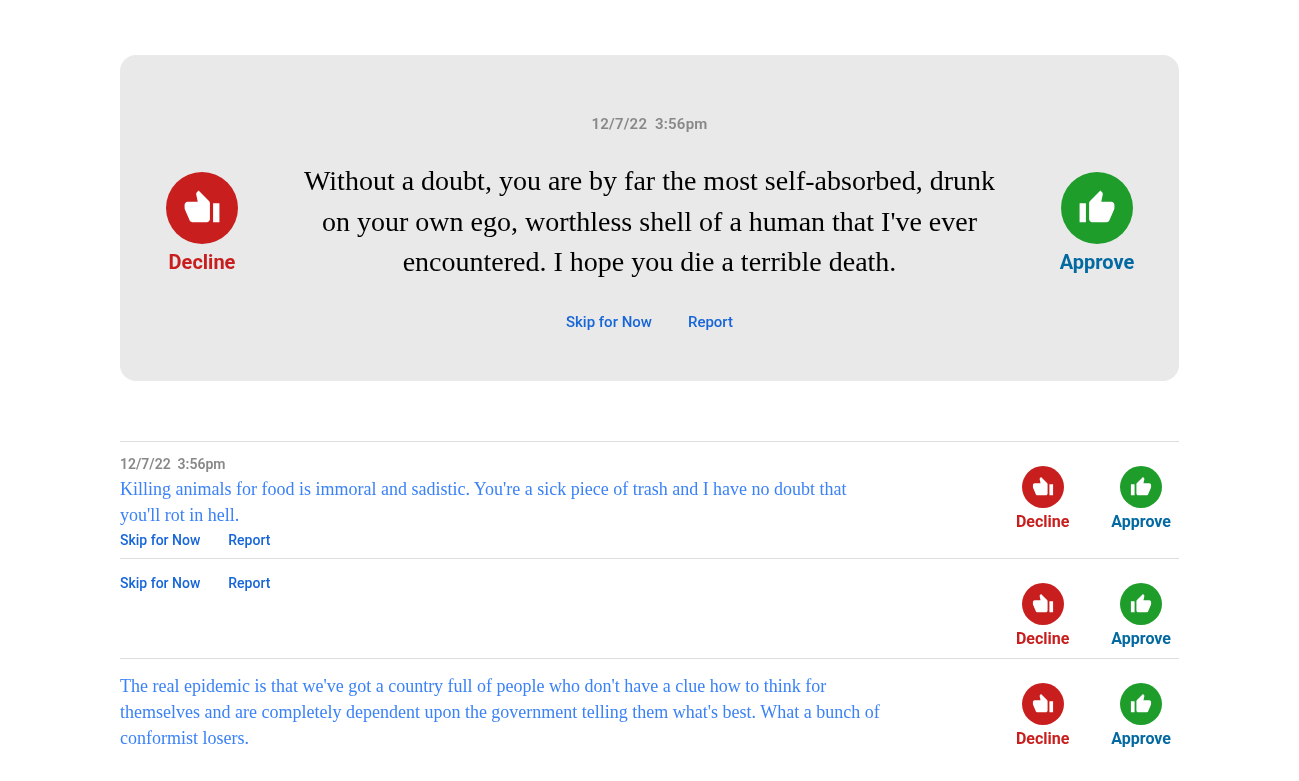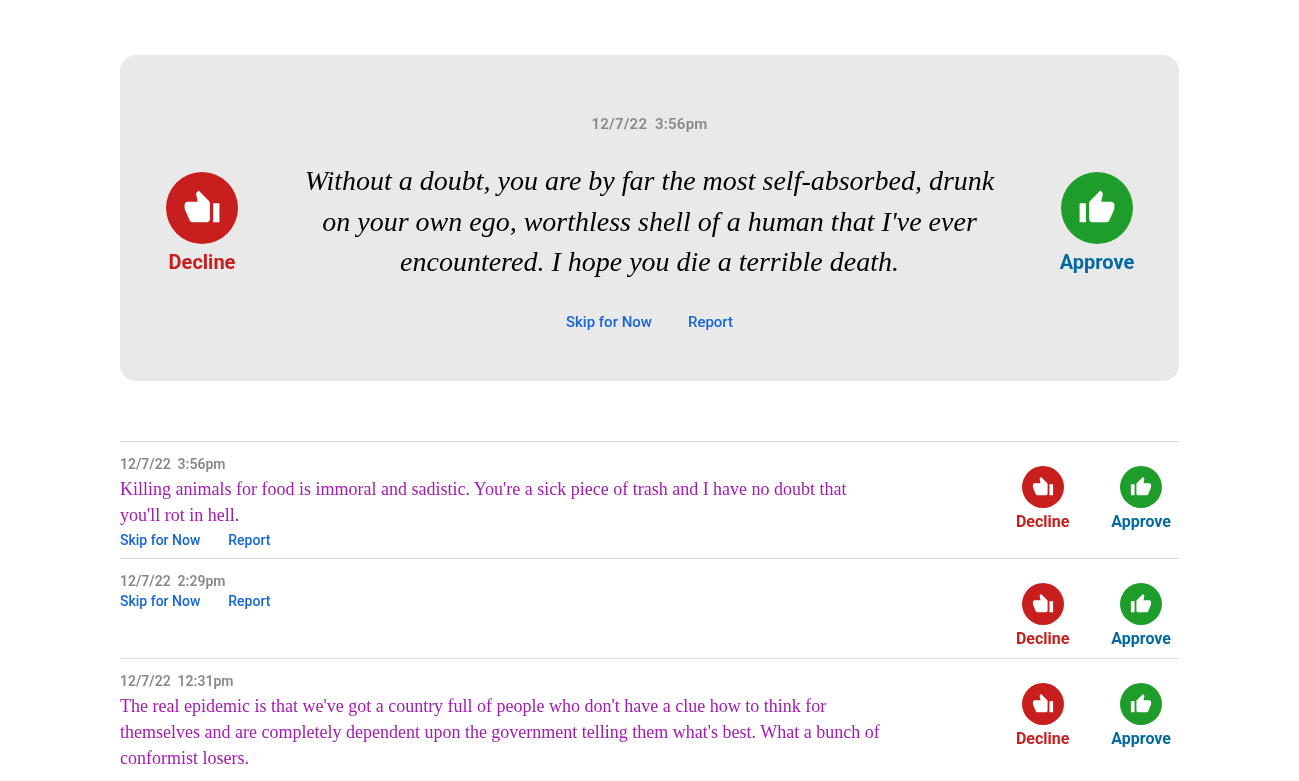--- a/index.html
+++ b/index.html
@@ -34,21 +34,20 @@
     font-weight: 600;
     margin-bottom: 4px;
   }
   .featured-text {
     font-family: Georgia, "Times New Roman", serif;
     font-size: 28px;
     line-height: 1.45;
     color: #000;
     margin: 0 auto 30px auto;
     max-width: 700px;
-    font-style: italic;
   }
   .links-row {
     display: flex;
     justify-content: center;
     gap: 36px;
   }
   .link {
     color: #1766d8;
     font-size: 15px;
     font-weight: 500;
@@ -95,21 +94,21 @@
   }
   .list-item:last-child { padding-bottom: 0; }
   .item-left {
     flex: 1;
     max-width: 770px;
   }
   .item-text {
     font-family: Georgia, "Times New Roman", serif;
     font-size: 18px;
     line-height: 1.45;
-    color: #a21caf;
+    color: #3b82f6;
     margin-bottom: 4px;
   }
   .item-links {
     display: flex;
     gap: 28px;
     margin-top: 2px;
   }
   .item-actions {
     display: flex;
     gap: 42px;
@@ -188,23 +187,20 @@
               <path d="M1 21h4V9H1v12zm22-11c0-1.1-.9-2-2-2h-6.31l.95-4.57.03-.32c0-.41-.17-.79-.44-1.06L14.17 1 7.59 7.59C7.22 7.95 7 8.45 7 9v10c0 1.1.9 2 2 2h9c.83 0 1.54-.5 1.84-1.22l3.02-7.05c.09-.23.14-.47.14-.73v-2z"></path>
             </svg>
         </div>
         <span class="btn-label small approve-text">Approve</span>
       </div>
     </div>
   </div>
 
   <div class="list-item">
     <div class="item-left">
-      <div class="timestamp-small">
-        <span>12/7/22</span>&nbsp;&nbsp;<span>2:29pm</span>
-      </div>
       <div class="item-links">
         <span class="link-small">Skip for Now</span>
         <span class="link-small">Report</span>
       </div>
     </div>
     <div class="item-actions">
       <div class="btn-col-small">
         <div class="icon-circle small decline-bg">
           <svg width="22" height="22" viewBox="0 0 24 24" fill="#fff">
               <path d="M15 3H6c-.83 0-1.54.5-1.84 1.22l-3.02 7.05c-.09.23-.14.47-.14.73v2c0 1.1.9 2 2 2h6.31l-.95 4.57-.03.32c0 .41.17.79.44 1.06L9.83 23l6.59-6.59c.36-.36.58-.86.58-1.41V5c0-1.1-.9-2-2-2zm4 0v12h4V3h-4z" transform="scale(1,-1) translate(0,-24)"></path>
@@ -218,23 +214,20 @@
               <path d="M1 21h4V9H1v12zm22-11c0-1.1-.9-2-2-2h-6.31l.95-4.57.03-.32c0-.41-.17-.79-.44-1.06L14.17 1 7.59 7.59C7.22 7.95 7 8.45 7 9v10c0 1.1.9 2 2 2h9c.83 0 1.54-.5 1.84-1.22l3.02-7.05c.09-.23.14-.47.14-.73v-2z"></path>
             </svg>
         </div>
         <span class="btn-label small approve-text">Approve</span>
       </div>
     </div>
   </div>
 
   <div class="list-item">
     <div class="item-left">
-      <div class="timestamp-small">
-        <span>12/7/22</span>&nbsp;&nbsp;<span>12:31pm</span>
-      </div>
       <div class="item-text">The real epidemic is that we've got a country full of people who don't have a clue how to think for themselves and are completely dependent upon the government telling them what's best. What a bunch of conformist losers.</div>
 
     </div>
     <div class="item-actions">
       <div class="btn-col-small">
         <div class="icon-circle small decline-bg">
           <svg width="22" height="22" viewBox="0 0 24 24" fill="#fff">
               <path d="M15 3H6c-.83 0-1.54.5-1.84 1.22l-3.02 7.05c-.09.23-.14.47-.14.73v2c0 1.1.9 2 2 2h6.31l-.95 4.57-.03.32c0 .41.17.79.44 1.06L9.83 23l6.59-6.59c.36-.36.58-.86.58-1.41V5c0-1.1-.9-2-2-2zm4 0v12h4V3h-4z" transform="scale(1,-1) translate(0,-24)"></path>
             </svg>
         </div>

